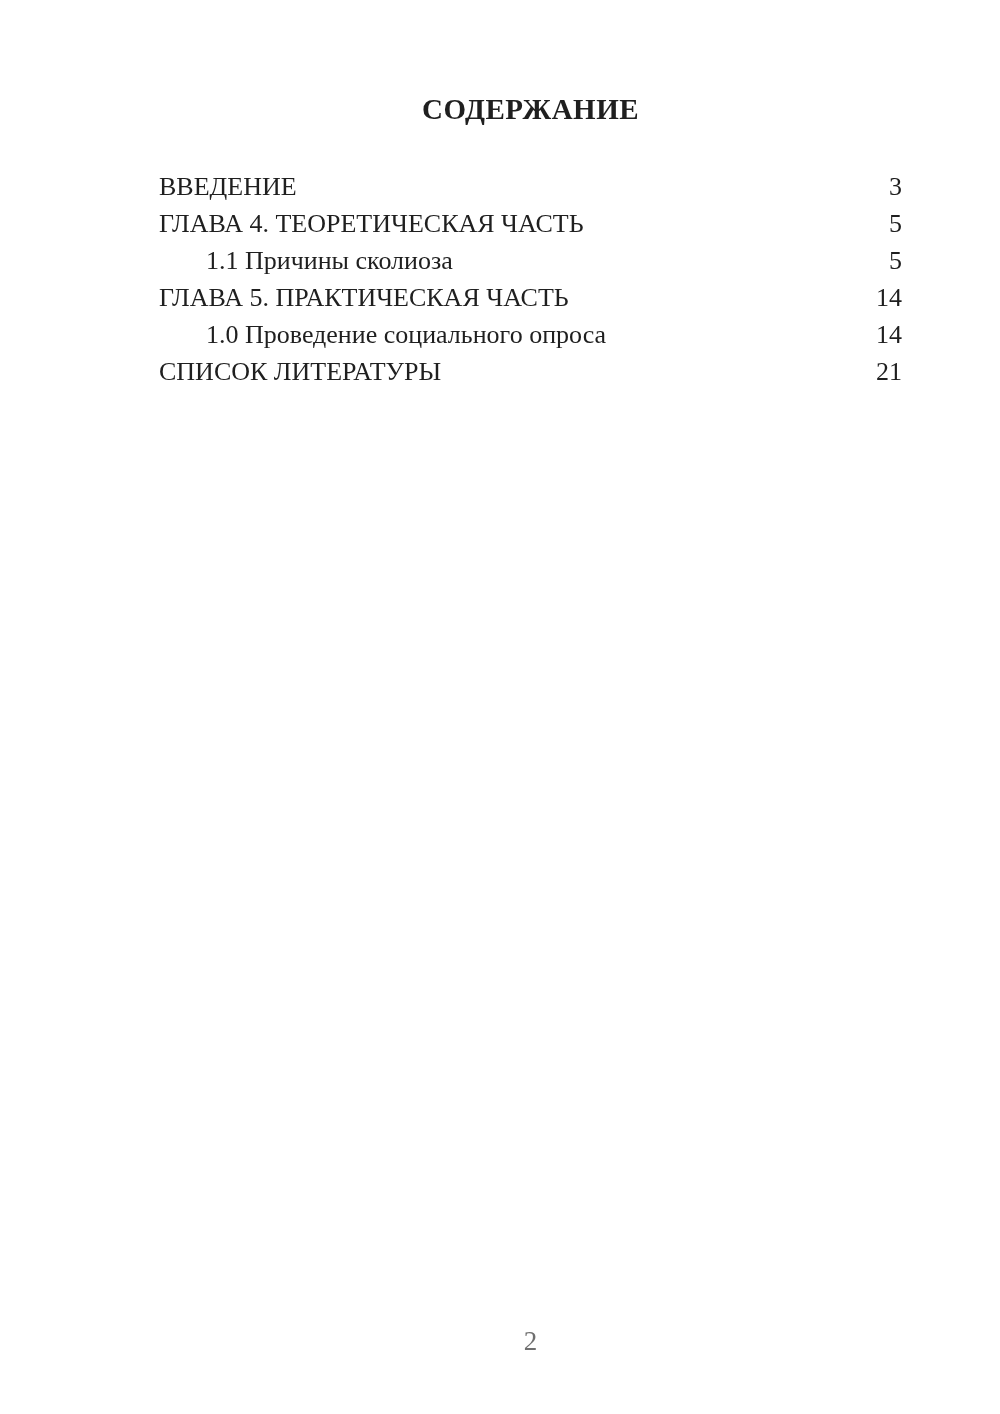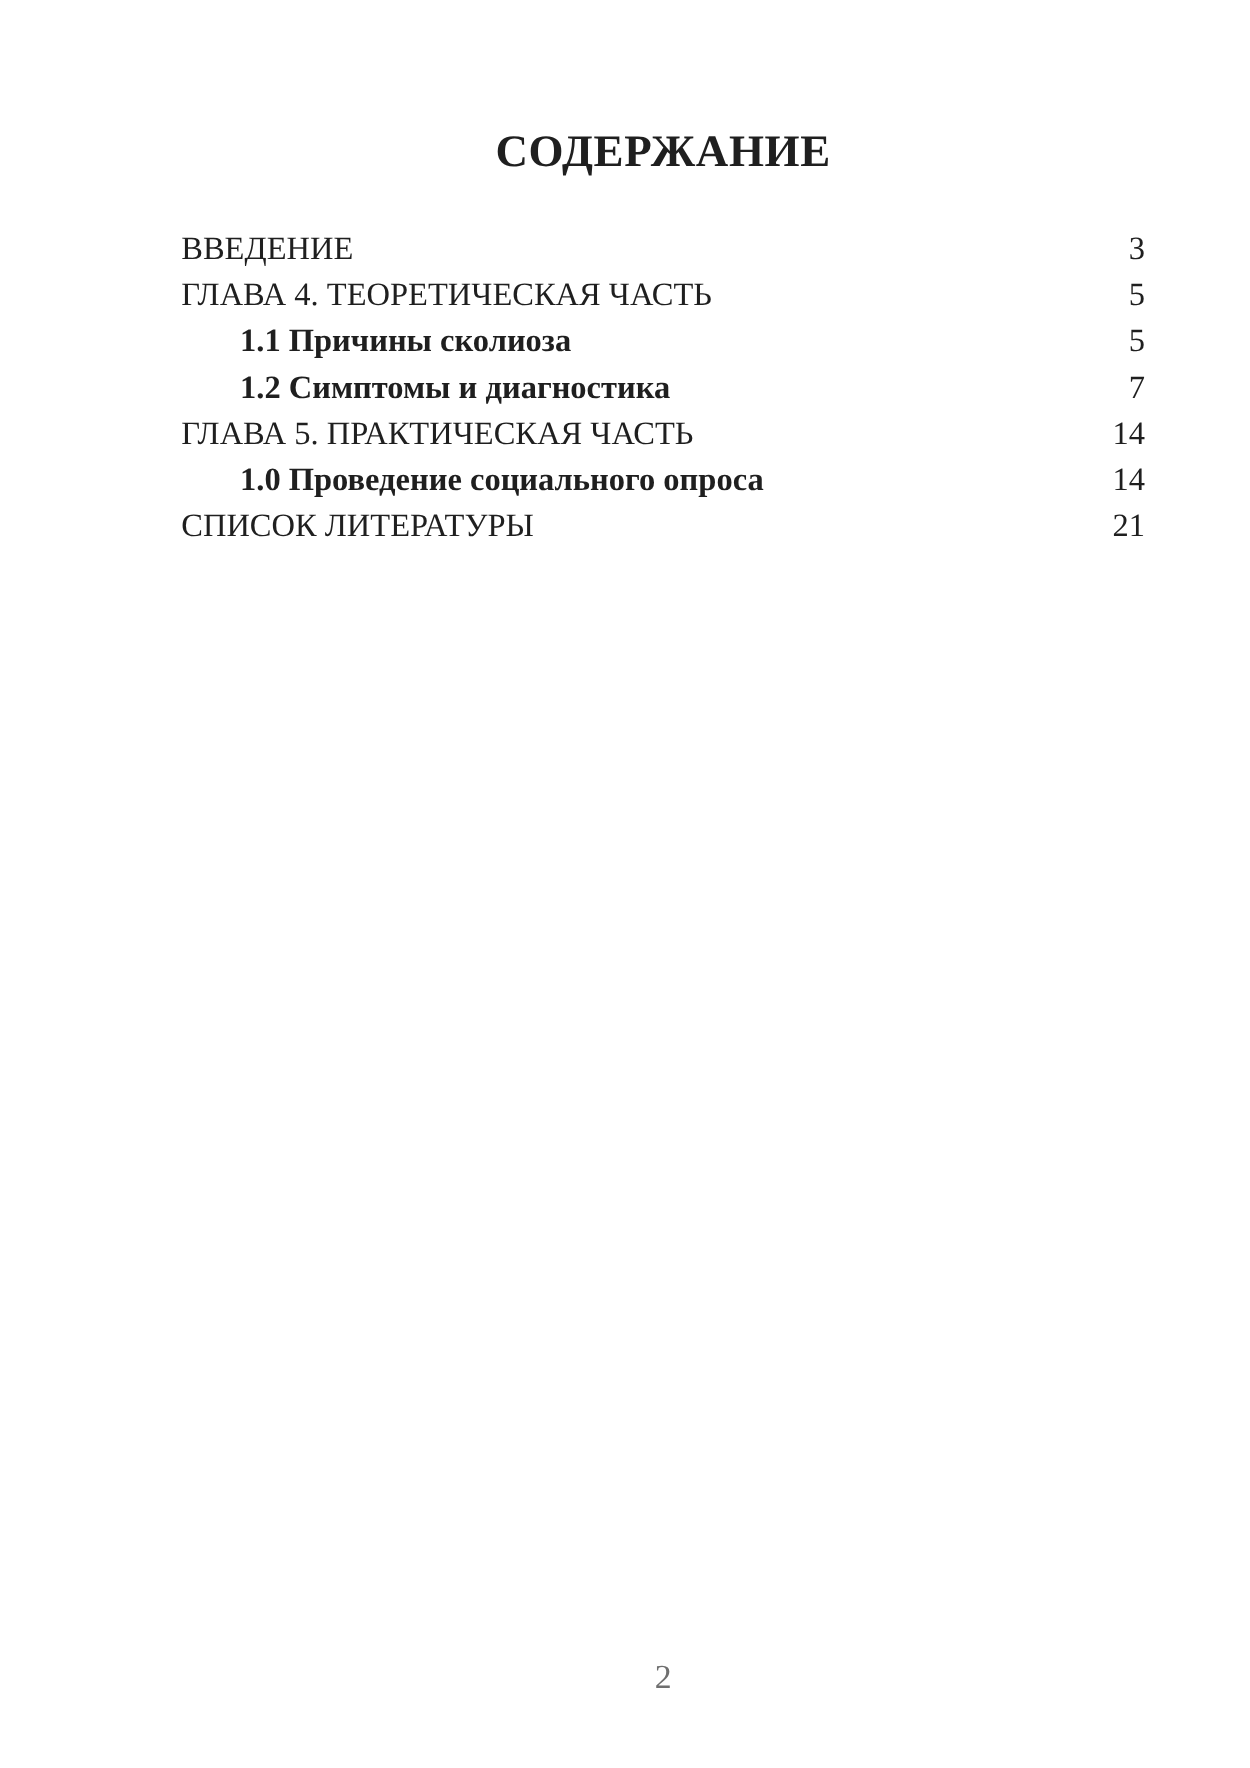--- a/index.html
+++ b/index.html
@@ -17,46 +17,45 @@
     overflow: hidden;
   }
   .content {
     position: absolute;
     left: 143px;
     right: 82px;
     top: 92px;
   }
   .doc-title {
     text-align: center;
-    font-size: 36px;
+    font-size: 29px;
     font-weight: bold;
     line-height: 34px;
-    margin: 12px 0 42px 0;
+    margin: 0 0 42px 0;
     letter-spacing: 0.5px;
   }
   .toc {
-    margin: 2px;
+    margin: 16px;
     padding: 0;
     list-style: none;
   }
   .toc-entry {
     display: flex;
     justify-content: space-between;
     align-items: baseline;
     font-size: 26px;
     line-height: 37px;
     white-space: nowrap;
   }
   .toc-entry .label {
     flex: 1 1 auto;
     overflow: hidden;
   }
   .toc-entry.level-1 .label {
     padding-left: 47px;
-    font-weight: bold;
   }
   .toc-entry .pagenum {
     flex: 0 0 auto;
     text-align: right;
     padding-left: 20px;
   }
   .footer {
     position: absolute;
     left: 143px;
     right: 82px;
@@ -78,24 +77,20 @@
           <span class="pagenum">3</span>
         </li>
         <li class="toc-entry level-0">
           <span class="label">ГЛАВА 4. ТЕОРЕТИЧЕСКАЯ ЧАСТЬ</span>
           <span class="pagenum">5</span>
         </li>
         <li class="toc-entry level-1">
           <span class="label">1.1 Причины сколиоза</span>
           <span class="pagenum">5</span>
         </li>
-        <li class="toc-entry level-1">
-          <span class="label">1.2 Симптомы и диагностика</span>
-          <span class="pagenum">7</span>
-        </li>
         <li class="toc-entry level-0">
           <span class="label">ГЛАВА 5. ПРАКТИЧЕСКАЯ ЧАСТЬ</span>
           <span class="pagenum">14</span>
         </li>
         <li class="toc-entry level-1">
           <span class="label">1.0 Проведение социального опроса</span>
           <span class="pagenum">14</span>
         </li>
         <li class="toc-entry level-0">
           <span class="label">СПИСОК ЛИТЕРАТУРЫ</span>

